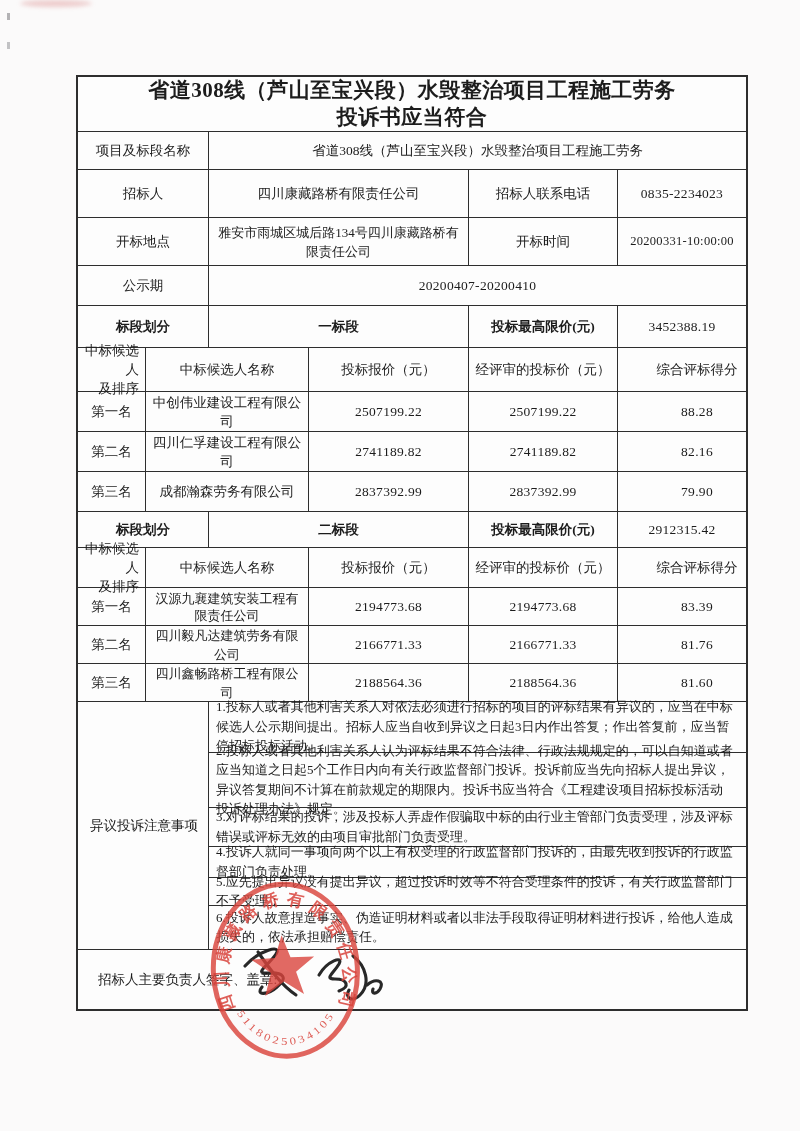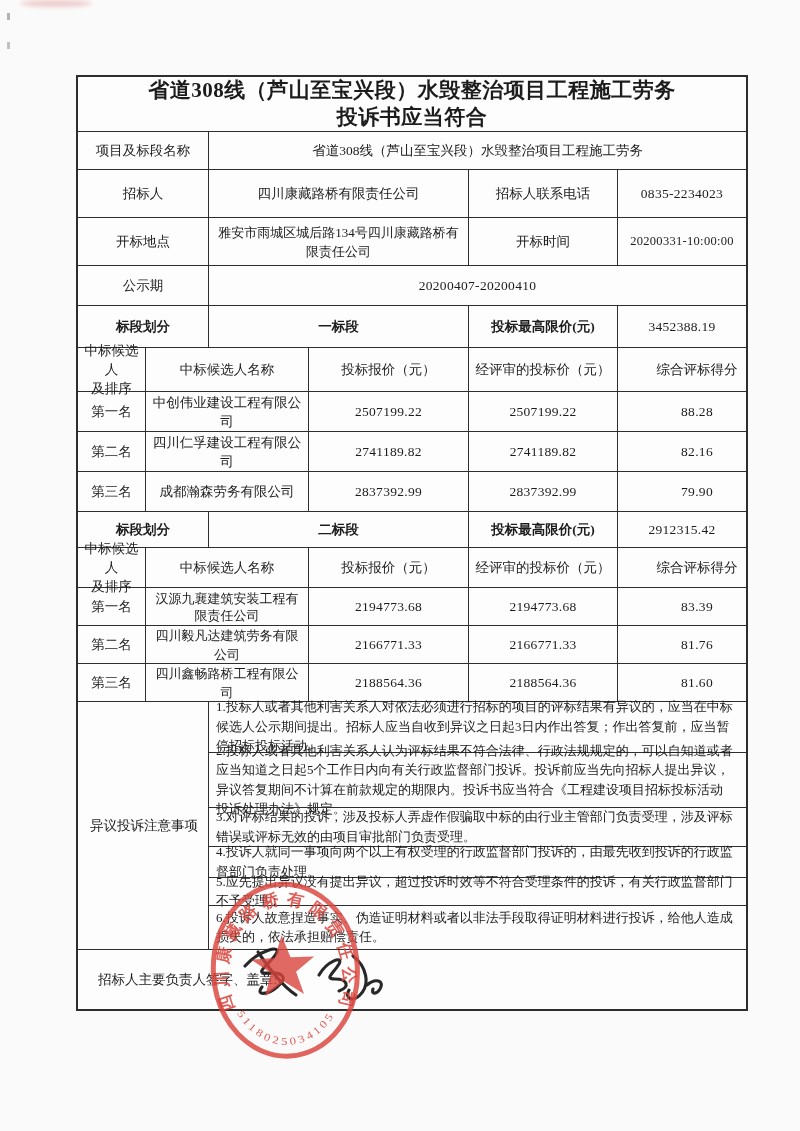--- a/index.html
+++ b/index.html
@@ -52,21 +52,21 @@
   
   .h-title{height:54px;}
   .h38{height:38px;justify-content:center;} .h48{height:48px;} .h40{height:40px;}
   .h42{height:42px;} .h44{height:44px;} .h36{height:36px;} .h38b{height:38px;}
   .h60{height:60px;}
   .title-cell{
     flex:1;flex-direction:column;font-size:21px;font-weight:bold;
     line-height:27px;letter-spacing:.5px;
   }
   .hdr .cell{font-size:13.5px;}
-  .prewrap{white-space:pre-line;}
+  .prewrap{white-space:pre-line;text-align:right;}
   .num{letter-spacing:.3px;}
   
   .notes-items{flex:1;display:flex;flex-direction:column;border-left:1.5px solid #2e2e2e;box-sizing:border-box;}
   .note-item{
     border-top:1.5px solid #2e2e2e;box-sizing:border-box;
     font-size:13px;line-height:19.5px;text-align:left;
     padding:3px 13px 4px 7px;display:flex;align-items:center;
   }
   .note-item:first-child{border-top:none;}
   .nh50{height:50px;} .nh55{height:55px;} .nh39{height:39px;}

